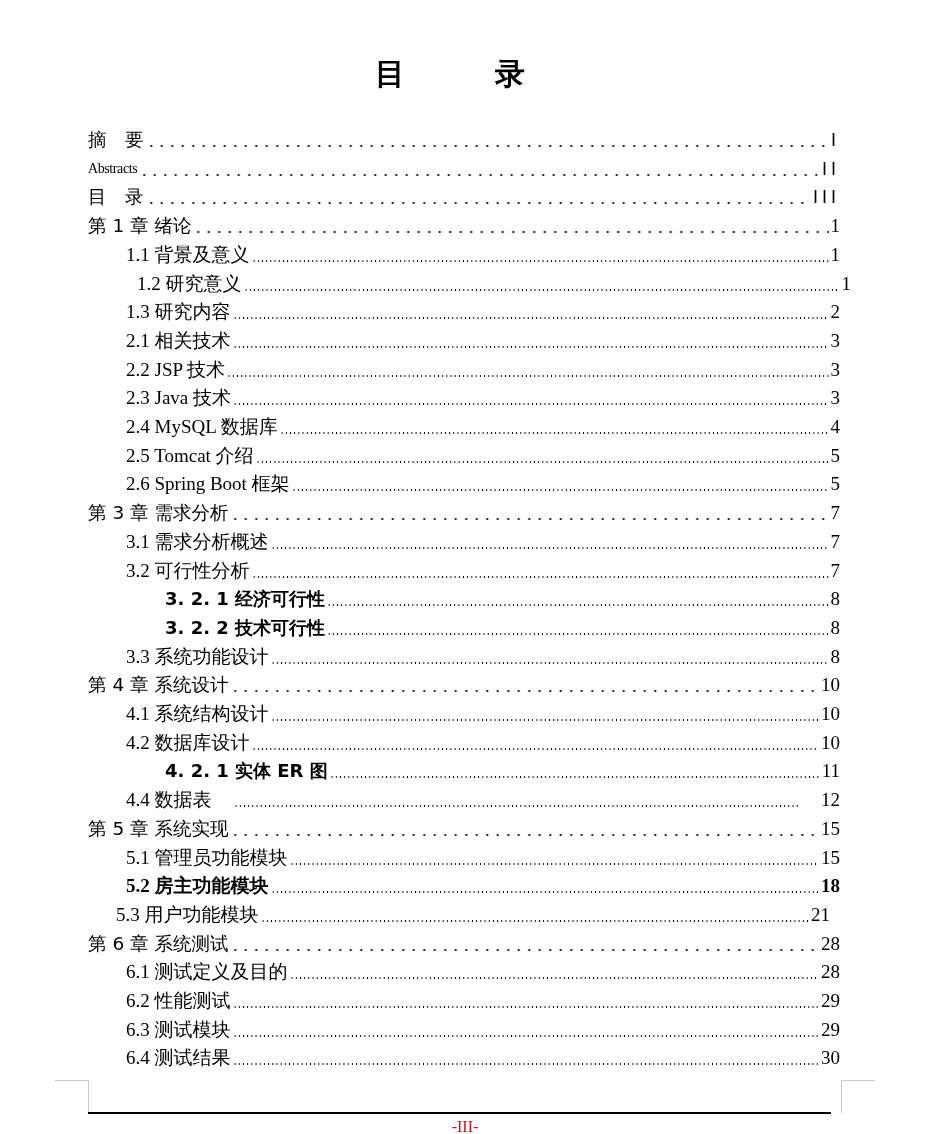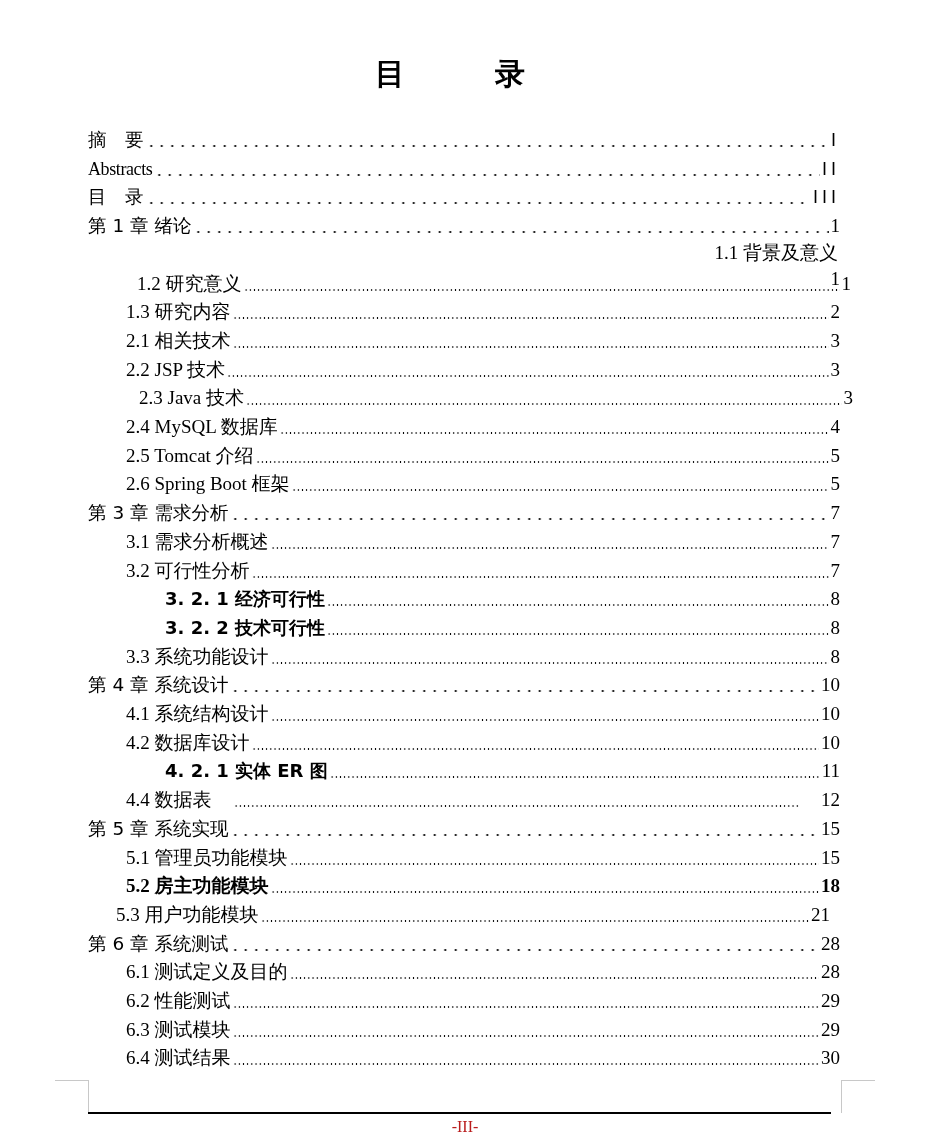--- a/index.html
+++ b/index.html
@@ -28,21 +28,21 @@
   .l0 .leader::before {
     background-image: radial-gradient(circle, #000 0.9px, transparent 1.2px);
     background-size: 10.5px 2px; background-repeat: repeat-x;
   }
   .l1 .leader::before, .l2 .leader::before {
     background-image: radial-gradient(circle, #000 0.7px, transparent 1px);
     background-size: 4.2px 2px; background-repeat: repeat-x;
   }
   .row .page { flex: 0 0 auto; padding-left: 2px; text-align: right; }
   .l0 .label { font-family: "DejaVu Sans", sans-serif; font-size: 18.5px; }
-  .l0 .label.latin { font-family: "Liberation Serif", serif; font-size: 18px; letter-spacing: -0.4px; }
+  .l0 .label.latin { font-family: "Liberation Serif", serif; font-size: 14px; letter-spacing: -0.4px; }
   .l0 .page { font-family: "Liberation Serif", serif; }
   .l0 .page.roman { font-family: "DejaVu Sans", sans-serif; font-weight: normal; letter-spacing: 4px; font-size: 17px; }
   .l1 .label { font-family: "Liberation Serif", "DejaVu Sans", serif; }
   .l2 .label { font-family: "DejaVu Sans", sans-serif; font-weight: bold; font-size: 18px; }
 
   .corner { position: absolute; border-color: #c8c8c8; border-style: solid; border-width: 0; }
   .corner-left { left: 55px; top: 1080px; width: 33px; height: 32px; border-top-width: 1px; border-right-width: 1px; }
   .corner-right { left: 841px; top: 1080px; width: 33px; height: 32px; border-top-width: 1px; border-left-width: 1px; }
   .footer-rule { position: absolute; left: 88px; top: 1112px; width: 743px; height: 2px; background: #000; }
   .footer-page {
@@ -70,21 +70,21 @@
   <div class="row l0" style="top:57.4px;left:88px;width:752px;">
     <span class="label">目　录</span>
     <span class="leader"></span>
     <span class="page roman">III</span>
   </div>
   <div class="row l0" style="top:86.1px;left:88px;width:752px;">
     <span class="label">第 1 章  绪论</span>
     <span class="leader"></span>
     <span class="page">1</span>
   </div>
-  <div class="row l1" style="top:114.8px;left:126px;width:714px;flex-direction:column;">
+  <div class="row l1" style="top:114.8px;left:126px;width:714px;">
     <span class="label">1.1 背景及意义</span>
     <span class="leader"></span>
     <span class="page">1</span>
   </div>
   <div class="row l1" style="top:143.5px;left:137px;width:714px;">
     <span class="label">1.2 研究意义</span>
     <span class="leader"></span>
     <span class="page">1</span>
   </div>
   <div class="row l1" style="top:172.2px;left:126px;width:714px;">
@@ -95,21 +95,21 @@
   <div class="row l1" style="top:200.9px;left:126px;width:714px;">
     <span class="label">2.1  相关技术</span>
     <span class="leader"></span>
     <span class="page">3</span>
   </div>
   <div class="row l1" style="top:229.6px;left:126px;width:714px;">
     <span class="label">2.2 JSP 技术</span>
     <span class="leader"></span>
     <span class="page">3</span>
   </div>
-  <div class="row l1" style="top:258.3px;left:139px;width:714px;">
+  <div class="row l1" style="top:258.3px;left:126px;width:714px;">
     <span class="label">2.3 Java 技术</span>
     <span class="leader"></span>
     <span class="page">3</span>
   </div>
   <div class="row l1" style="top:287px;left:126px;width:714px;">
     <span class="label">2.4 MySQL 数据库</span>
     <span class="leader"></span>
     <span class="page">4</span>
   </div>
   <div class="row l1" style="top:315.7px;left:126px;width:714px;">

